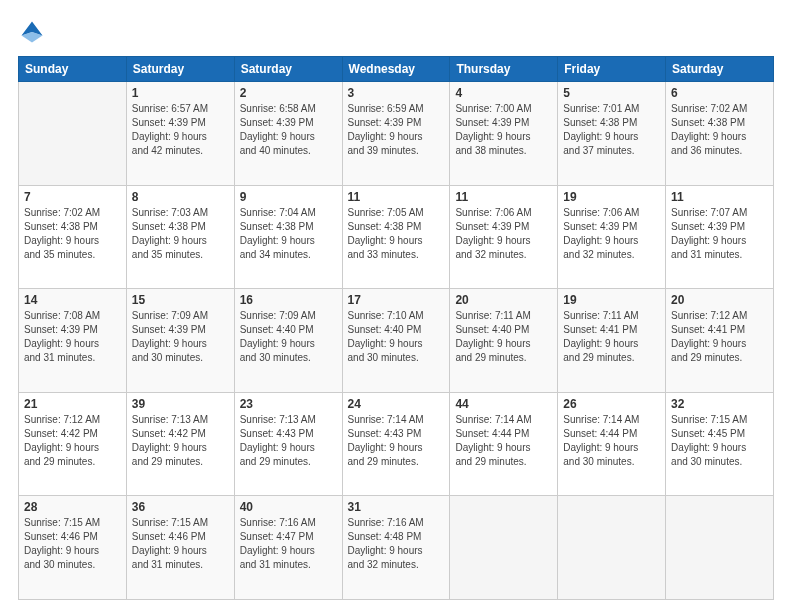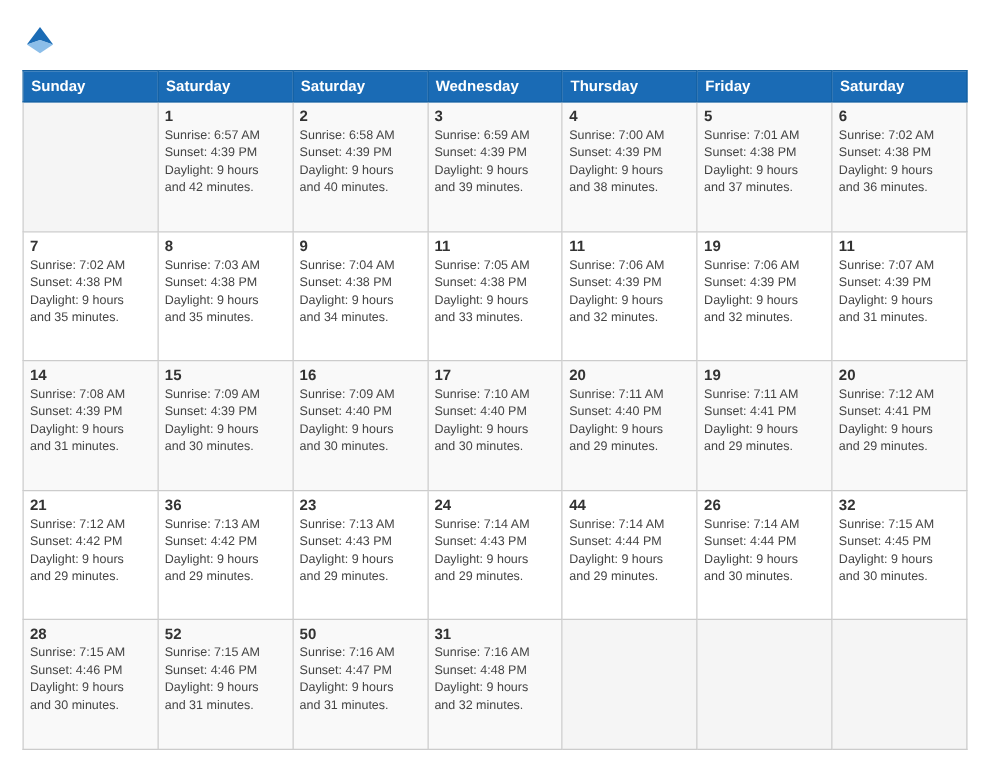--- a/index.html
+++ b/index.html
@@ -212,21 +212,21 @@
             <span class="day-num">20</span>
             <div class="day-info">Sunrise: 7:12 AM<br>Sunset: 4:41 PM<br>Daylight: 9 hours<br>and 29 minutes.</div>
           </td>
         </tr>
         <tr>
           <td>
             <span class="day-num">21</span>
             <div class="day-info">Sunrise: 7:12 AM<br>Sunset: 4:42 PM<br>Daylight: 9 hours<br>and 29 minutes.</div>
           </td>
           <td>
-            <span class="day-num">36</span>
+            <span class="day-num">39</span>
             <div class="day-info">Sunrise: 7:13 AM<br>Sunset: 4:42 PM<br>Daylight: 9 hours<br>and 29 minutes.</div>
           </td>
           <td>
             <span class="day-num">23</span>
             <div class="day-info">Sunrise: 7:13 AM<br>Sunset: 4:43 PM<br>Daylight: 9 hours<br>and 29 minutes.</div>
           </td>
           <td>
             <span class="day-num">24</span>
             <div class="day-info">Sunrise: 7:14 AM<br>Sunset: 4:43 PM<br>Daylight: 9 hours<br>and 29 minutes.</div>
           </td>
@@ -242,25 +242,25 @@
             <span class="day-num">32</span>
             <div class="day-info">Sunrise: 7:15 AM<br>Sunset: 4:45 PM<br>Daylight: 9 hours<br>and 30 minutes.</div>
           </td>
         </tr>
         <tr>
           <td>
             <span class="day-num">28</span>
             <div class="day-info">Sunrise: 7:15 AM<br>Sunset: 4:46 PM<br>Daylight: 9 hours<br>and 30 minutes.</div>
           </td>
           <td>
-            <span class="day-num">52</span>
+            <span class="day-num">36</span>
             <div class="day-info">Sunrise: 7:15 AM<br>Sunset: 4:46 PM<br>Daylight: 9 hours<br>and 31 minutes.</div>
           </td>
           <td>
-            <span class="day-num">50</span>
+            <span class="day-num">40</span>
             <div class="day-info">Sunrise: 7:16 AM<br>Sunset: 4:47 PM<br>Daylight: 9 hours<br>and 31 minutes.</div>
           </td>
           <td>
             <span class="day-num">31</span>
             <div class="day-info">Sunrise: 7:16 AM<br>Sunset: 4:48 PM<br>Daylight: 9 hours<br>and 32 minutes.</div>
           </td>
           <td class="empty-cell"></td>
           <td class="empty-cell"></td>
           <td class="empty-cell"></td>
         </tr>

